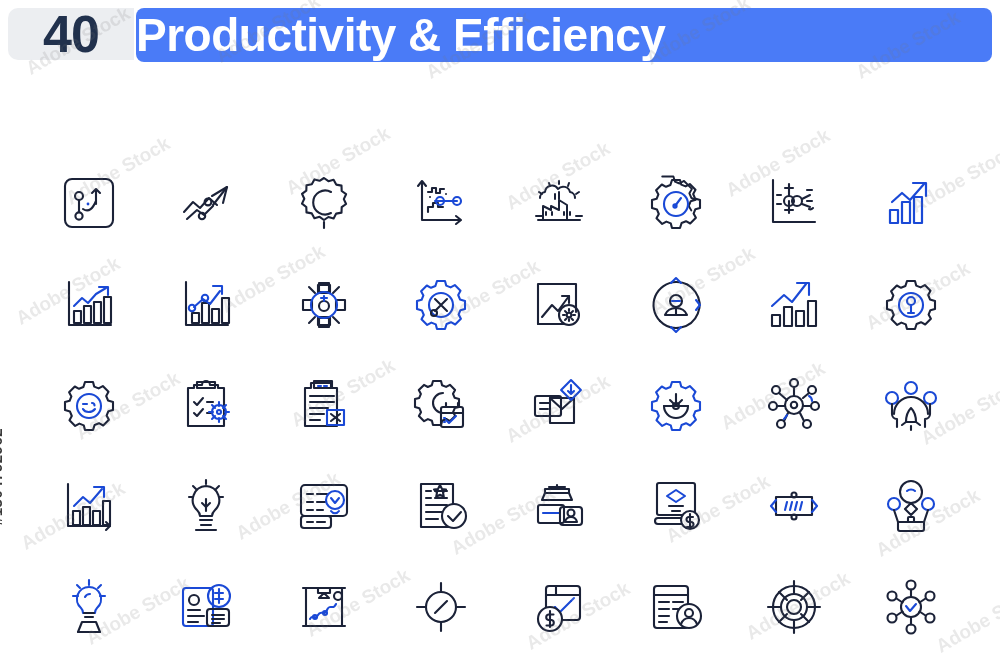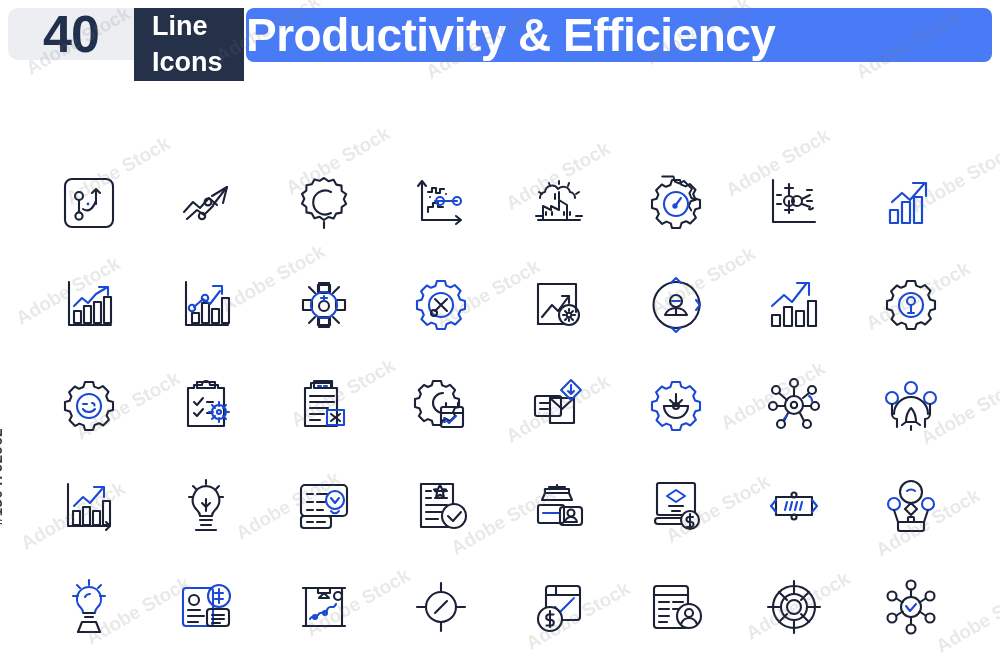--- a/index.html
+++ b/index.html
@@ -99,24 +99,20 @@
     white-space:nowrap;
     pointer-events:none;
   }
 </style>
 </head>
 <body>
 
 <div class="header">
   <div class="hdr-count">
     <span>40</span>
-  </div>
-  <div class="hdr-kind">
-    <span>Line</span>
-    <span>Icons</span>
   </div>
   <div class="hdr-title">
     <span>Productivity &amp; Efficiency</span>
   </div>
 </div>
 
 <div class="grid">
 
   <div class="cell">
     <svg width="62" height="62" viewBox="0 0 62 62" fill="none" stroke="#1b2238" stroke-width="2.1" stroke-linecap="round" stroke-linejoin="round">

